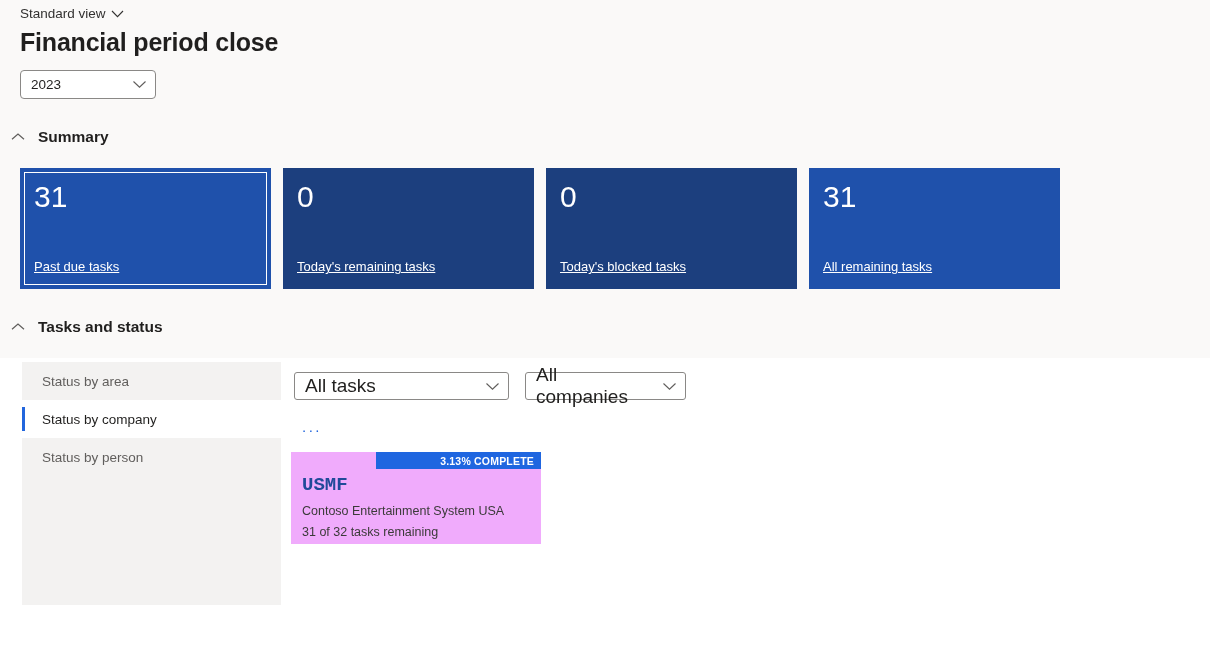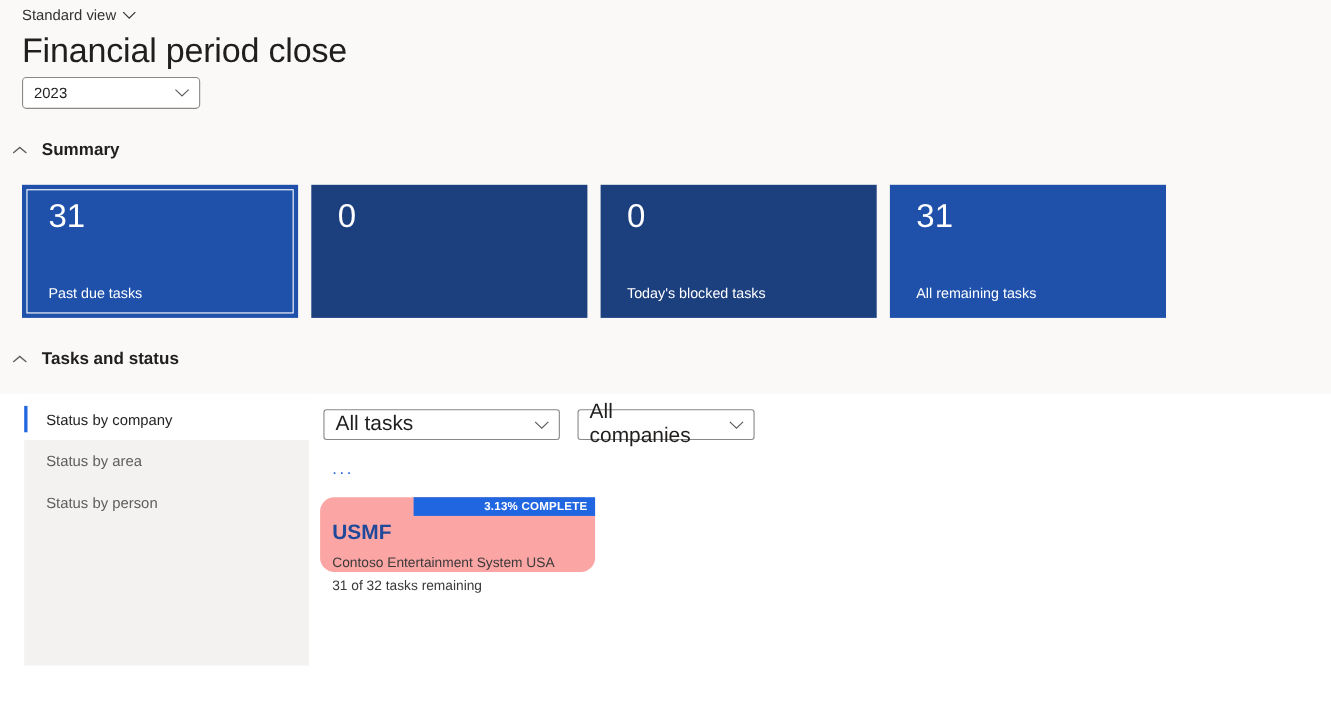--- a/index.html
+++ b/index.html
@@ -37,30 +37,30 @@
   }
   .chev {
     display: inline-block;
     line-height: 0;
   }
   .chev svg { display: block; }
 
   .page-title {
     position: absolute;
     left: 20px; top: 28px;
-    font-size: 31px;
-    font-weight: 400;
+    font-size: 25px;
+    font-weight: 700;
     letter-spacing: -0.2px;
     color: #201f1e;
   }
 
   .year-select {
     position: absolute;
     left: 20px; top: 70px;
-    width: 162px;
+    width: 136px;
     height: 29px;
     box-sizing: border-box;
     border: 1px solid #8a8886;
     border-radius: 4px;
     background: #ffffff;
     display: flex;
     align-items: center;
     padding: 0 8px 0 10px;
     font-size: 13.5px;
     color: #201f1e;
@@ -89,37 +89,38 @@
     position: absolute;
     left: 20px; top: 168px;
     display: flex;
     gap: 12px;
   }
   .tile {
     position: relative;
     width: 251px;
     height: 121px;
     box-sizing: border-box;
-    padding: 12px 24px;
+    padding: 12px 14px;
     color: #ffffff;
     cursor: pointer;
     display: flex;
     flex-direction: column;
     justify-content: space-between;
   }
   .tile .count {
     font-size: 30px;
     font-weight: 400;
     line-height: 1;
     margin-top: 2px;
   }
   .tile .cap {
     font-size: 13px;
     line-height: 1.2;
     margin-bottom: 2px;
+    text-decoration: underline;
   }
   .tile.selected::after {
     content: "";
     position: absolute;
     left: 4px; top: 4px; right: 4px; bottom: 4px;
     border: 1px solid #ffffff;
     pointer-events: none;
   }
 
   
@@ -193,24 +194,23 @@
     cursor: pointer;
     user-select: none;
     padding: 2px 2px;
   }
 
   
   .card {
     position: absolute;
     left: 291px; top: 94px;
     width: 250px;
-    height: 68px;
-    background: #fca5a5;
-    cursor: pointer;
-    border-radius: 13px;
+    height: 92px;
+    background: #f0abfc;
+    cursor: pointer;
   }
   .card .banner {
     position: absolute;
     right: 0; top: 0;
     height: 17px;
     min-width: 165px;
     background: #1f66e0;
     color: #ffffff;
     font-size: 10.5px;
     font-weight: bold;
@@ -220,20 +220,21 @@
     justify-content: flex-end;
     padding-right: 7px;
     box-sizing: border-box;
   }
   .card .code {
     position: absolute;
     left: 11px; top: 22px;
     font-size: 19px;
     font-weight: 600;
     color: #204a99;
+    font-family: Liberation Mono, monospace;
   }
   .card .desc {
     position: absolute;
     left: 11px; top: 52px;
     font-size: 12.5px;
     color: #3b3a39;
   }
   .card .remaining {
     position: absolute;
     left: 11px; top: 73px;
@@ -277,20 +278,21 @@
 
   <div class="tiles">
 
     <div class="tile selected" style="background:#1f51ab">
       <div class="count">31</div>
       <div class="cap">Past due tasks</div>
     </div>
 
     <div class="tile" style="background:#1c3f7e">
       <div class="count">0</div>
+      <div class="cap">Today's remaining tasks</div>
     </div>
 
     <div class="tile" style="background:#1c3f7e">
       <div class="count">0</div>
       <div class="cap">Today's blocked tasks</div>
     </div>
 
     <div class="tile" style="background:#1f51ab">
       <div class="count">31</div>
       <div class="cap">All remaining tasks</div>
@@ -305,25 +307,25 @@
         </svg>
     </span>
     <span class="label">Tasks and status</span>
   </div>
 
 </div>
 
 <div class="tasks-body">
 
   <div class="nav-panel">
+    <div class="nav-item">
+      <span>Status by area</span>
+    </div>
     <div class="nav-item active">
       <span>Status by company</span>
-    </div>
-    <div class="nav-item">
-      <span>Status by area</span>
     </div>
     <div class="nav-item">
       <span>Status by person</span>
     </div>
   </div>
 
   <div class="filters">
     <div class="dd tasks-dd">
       <span class="val">All tasks</span>
       <span class="chev">

